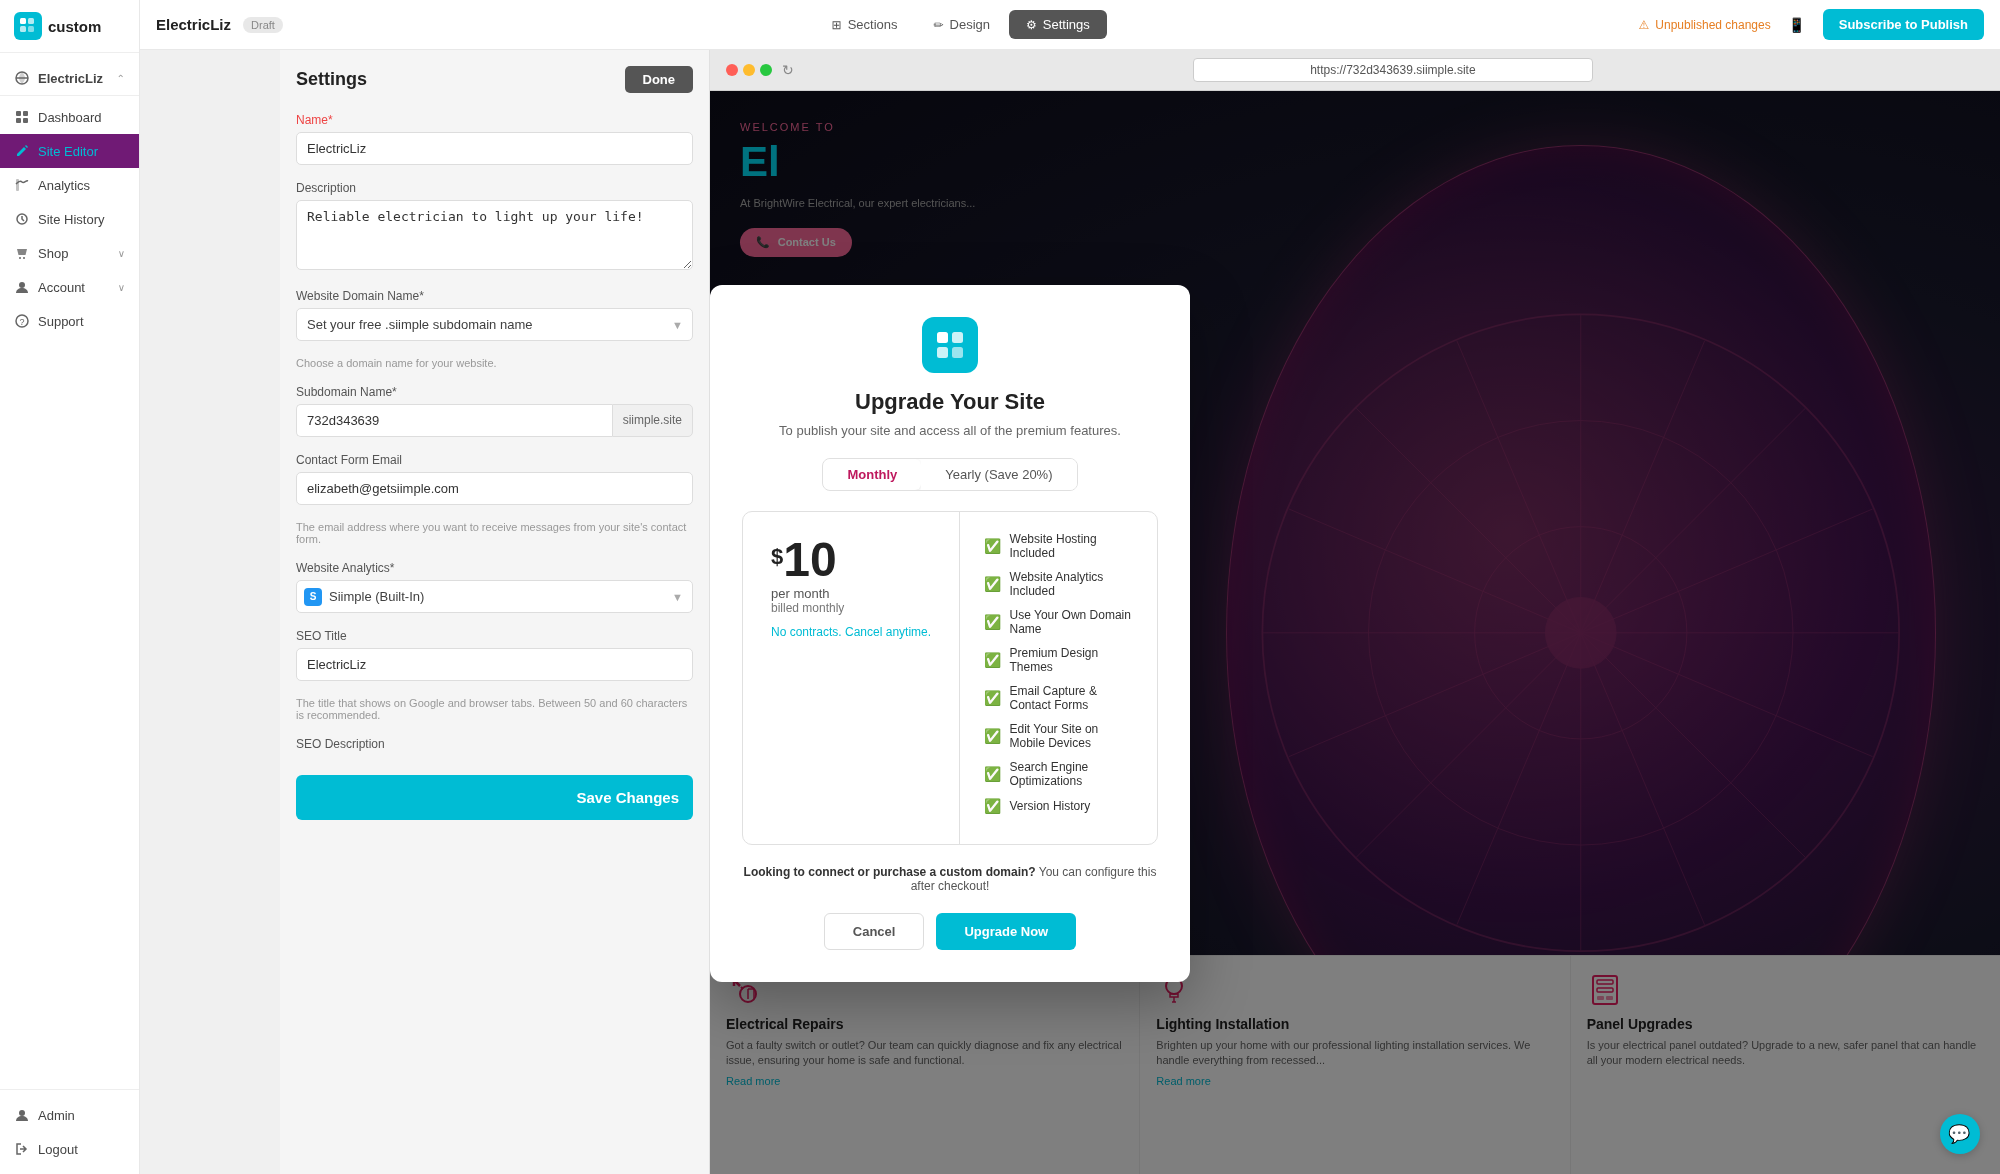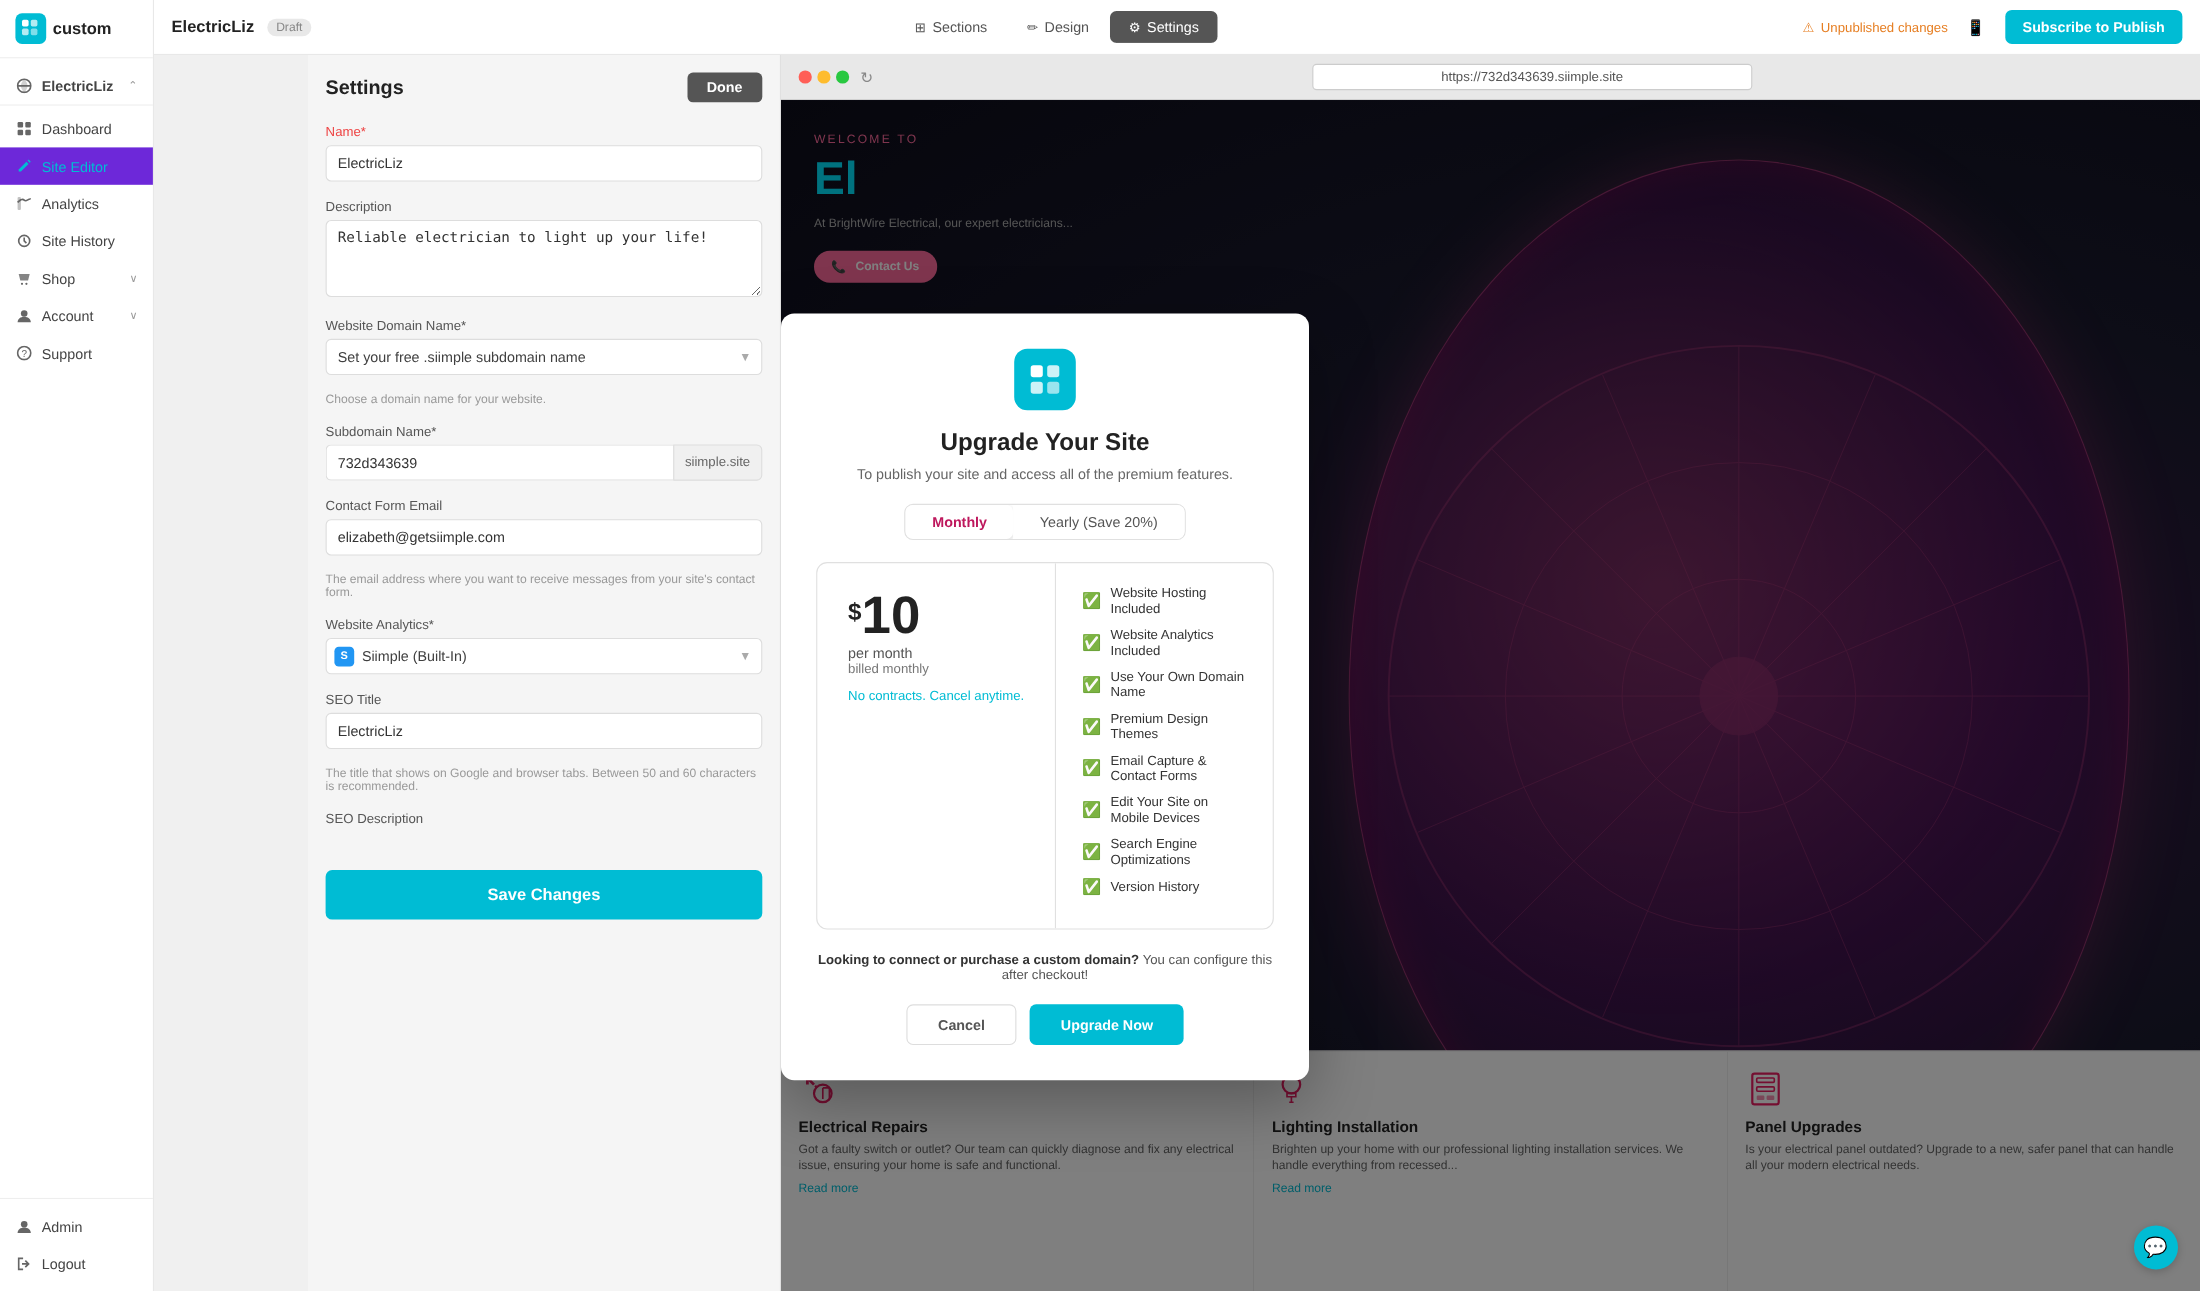--- a/index.html
+++ b/index.html
@@ -36,21 +36,21 @@
       cursor: pointer;
       color: #444;
       font-size: 13px;
       border-radius: 0;
       position: relative;
     }
     .sidebar-item.active { background: #e8f4f8; color: #00bcd4; }
     .sidebar-item .item-icon { width: 16px; height: 16px; display: flex; align-items: center; justify-content: center; color: #666; flex-shrink: 0; }
     .sidebar-item.active .item-icon { color: #00bcd4; }
     .sidebar-item .chevron { margin-left: auto; font-size: 10px; color: #999; }
-    .sidebar-item.site-editor { background: #6d28d9; }
+    .sidebar-item.site-editor { background: #701a75; }
 
     .sidebar-bottom { padding: 8px 0; border-top: 1px solid #eee; }
 
     
     .topbar {
       position: fixed; top: 0; left: 140px; right: 0;
       height: 50px;
       background: #fff;
       border-bottom: 1px solid #e8e8e8;
       display: flex; align-items: center;
@@ -113,21 +113,21 @@
       font-size: 13px; background: #fff; color: #404040; appearance: none; cursor: pointer;
     }
     .form-select-arrow { position: absolute; right: 10px; top: 50%; transform: translateY(-50%); color: #aaa; pointer-events: none; font-size: 11px; }
     .form-hint { font-size: 11px; color: #999; margin-top: 16px; }
 
     .subdomain-row { display: flex; gap: 0; }
     .subdomain-input { flex: 1; border-right: none; border-radius: 5px 0 0 5px; }
     .subdomain-suffix { background: #f0f0f0; border: 1px solid #ddd; border-radius: 0 5px 5px 0; padding: 8px 10px; font-size: 12px; color: #666; white-space: nowrap; }
     .analytics-icon-badge { background: #2196f3; color: #fff; width: 18px; height: 18px; border-radius: 4px; display: flex; align-items: center; justify-content: center; font-size: 10px; font-weight: bold; flex-shrink: 0; }
 
-    .btn-save { width: 100%; padding: 14px; background: #00bcd4; color: #fff; border: none; border-radius: 6px; font-size: 15px; font-weight: 600; cursor: pointer; margin-top: 24px; }
+    .btn-save { width: 100%; padding: 14px; background: #00bcd4; color: #fff; border: none; border-radius: 6px; font-size: 15px; font-weight: 600; cursor: pointer; margin-top: 8px; text-align: right; }
 
     
     .preview-area {
       flex: 1;
       background: #ccc;
       position: relative;
       overflow: hidden;
     }
     .browser-bar {
       background: #e8e8e8;

